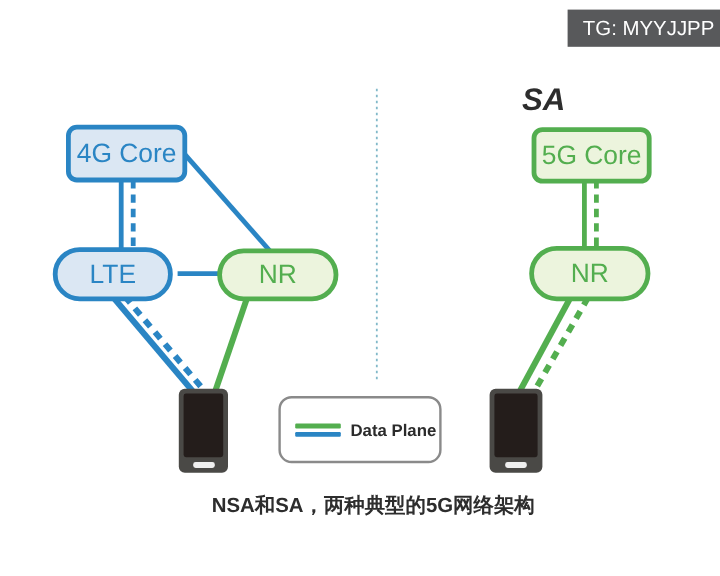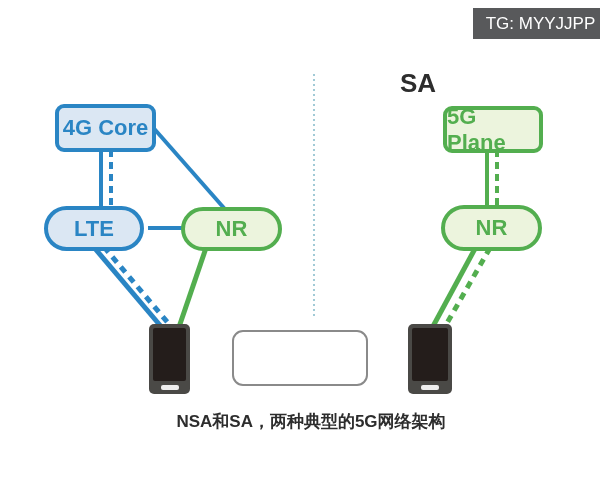--- a/index.html
+++ b/index.html
@@ -15,21 +15,21 @@
   
   svg.connectors { position:absolute; left:0; top:0; z-index:1; }
   .ln-blue   { stroke:var(--blue); }
   .ln-green  { stroke:var(--green); }
   .ln-divider{ stroke:var(--divider); }
 
   
   .node {
     position:absolute; z-index:2;
     display:flex; align-items:center; justify-content:center;
-    font-weight:bold; font-size:22px;
+    font-weight:normal; font-size:22px;
     box-sizing:border-box;
     letter-spacing:0px;
   }
   .node.rect { border-radius:9px; }
   .node.pill { border-radius:24px; }
   .node.blue {
     border:4px solid var(--blue);
     background:var(--blue_fill);
     color:var(--blue);
   }
@@ -135,29 +135,36 @@
 
   <div class="node pill blue" style="left:44px; top:206px; width:100px; height:45px;">LTE</div>
 
   <div class="node pill green" style="left:181px; top:207px; width:101px; height:44px;">NR</div>
 
   <div class="phone" style="left:149px; top:324px; width:41px; height:70px;">
     <div class="screen"></div>
     <div class="home-btn"></div>
   </div>
 
-  <div class="arch-title" style="left:378px; top:68px; width:80px;">SA</div>
+  <div class="arch-title" style="left:413px; top:68px; width:80px;font-style:italic;">SA</div>
 
-  <div class="node rect green" style="left:443px; top:106px; width:100px; height:47px;">5G Plane</div>
+  <div class="node rect green" style="left:443px; top:106px; width:100px; height:47px;">5G Core</div>
 
   <div class="node pill green" style="left:441px; top:205px; width:101px; height:46px;">NR</div>
 
   <div class="phone" style="left:408px; top:324px; width:44px; height:70px;">
     <div class="screen"></div>
     <div class="home-btn"></div>
   </div>
 
   <div class="legend">
+    <div class="legend-row">
+      <div class="legend-swatch">
+        <div class="legend-line solid-green"></div>
+        <div class="legend-line solid-blue"></div>
+      </div>
+      <div class="legend-label">Data Plane</div>
+    </div>
   </div>
 
   <div class="caption">NSA和SA，两种典型的5G网络架构</div>
 
 </div>
 
 </body></html>

